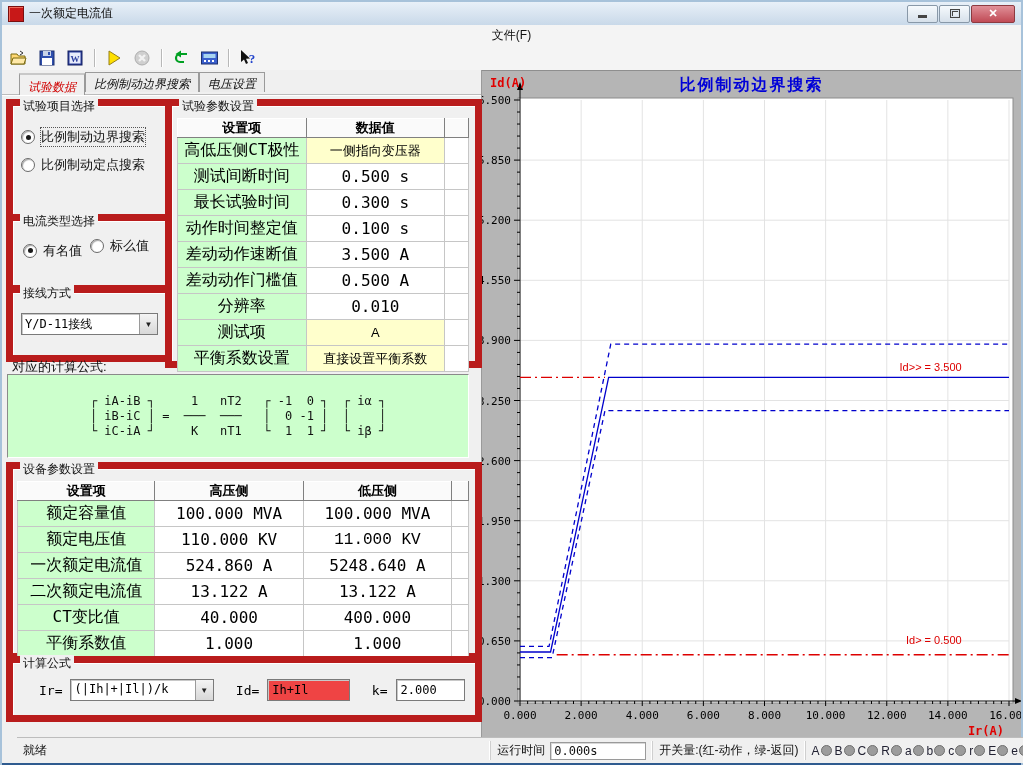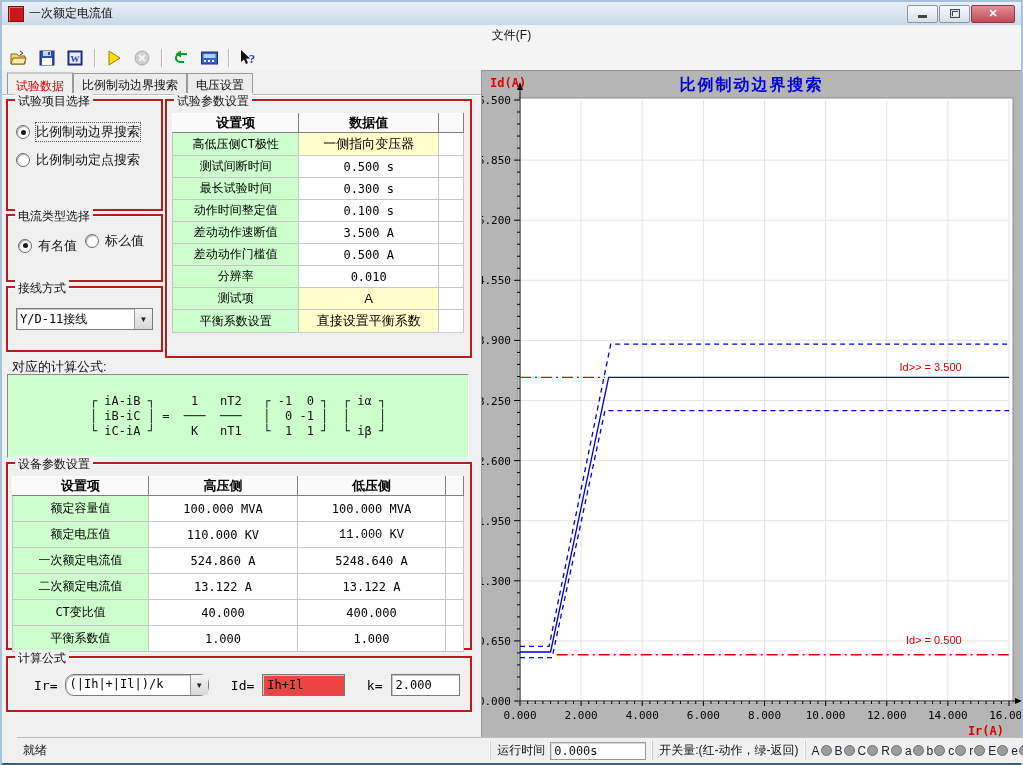--- a/index.html
+++ b/index.html
@@ -17,43 +17,43 @@
   
   .menubar{position:absolute;left:0;top:23px;right:0;height:20px;background:#f4f4f4;border-bottom:1px solid #ddd;display:flex;align-items:center;font-size:12px;flex-direction:column;}
   .menu-item{padding:2px 9px;color:#111;}
   .toolbar{position:absolute;left:0;top:43px;right:0;height:25px;background:#f4f4f4;border-bottom:1px solid #c8c8c8;display:flex;align-items:center;padding-left:4px;gap:2px;}
   .tbtn{width:24px;height:22px;display:flex;align-items:center;justify-content:center;border:1px solid transparent;}
   .tsep{width:1px;height:18px;background:#b8b8b8;margin:0 4px;box-shadow:1px 0 0 #fff;}
   
   .main{position:absolute;left:0;top:68px;width:100%;height:668px;}
   .left-panel{position:absolute;left:0;top:0;width:479px;height:668px;background:#f0f0f0;border-right:1px solid #9a9a9a;}
   
-  .tabs{position:absolute;left:5px;top:2px;display:flex;align-items:flex-end;height:21px;}
+  .tabs{position:absolute;left:17px;top:2px;display:flex;height:21px;font-style:italic;}
   .tab{font-size:12px;padding:3px 8px 2px;border:1px solid #9a9a9a;border-bottom:none;background:#ececec;color:#111;margin-right:0px;height:14px;}
   .tab.active{background:#f0f0f0;color:#d00000;padding-top:4px;position:relative;top:1px;border-top:2px solid #c8c8c8;}
   .tab-sep-line{position:absolute;left:0;top:24px;right:0;height:1px;background:#fff;border-top:1px solid #bcbcbc;}
   
-  .group{position:absolute;border:2px solid #b91c1c;box-shadow:inset 1px 1px 0 #fff;}
+  .group{position:absolute;border:7px solid #b91c1c;box-shadow:inset 1px 1px 0 #fff;}
   .group>.legend{position:absolute;top:-8px;left:7px;background:#f0f0f0;padding:0 3px;font-size:12px;color:#111;}
   
   .radio{display:flex;align-items:center;gap:6px;margin:10px 8px;}
   .radio.inline{display:inline-flex;margin:10px 4px;}
   .rb{width:12px;height:12px;border-radius:50%;background:#fff;border:1px solid #6a6a6a;box-shadow:inset 1px 1px 1px #aaa;flex:0 0 auto;}
   .rb.sel{display:flex;align-items:center;justify-content:center;}
   .rb.sel::after{content:"";width:5px;height:5px;border-radius:50%;background:#1a1a1a;}
   .rlabel{font-size:13px;color:#111;white-space:nowrap;}
   .rlabel.focus{outline:1px dotted #555;}
   
   .combo{display:flex;height:20px;border:1px solid #7a7a7a;background:#fff;box-shadow:inset 1px 1px 0 #c8c8c8;}
   .combo .cfield{flex:1;font-size:12px;font-family:"DejaVu Sans Mono",monospace;padding:2px 3px;white-space:nowrap;overflow:hidden;}
   .combo .cbtn{width:17px;background:linear-gradient(#f4f4f4,#d8d8d8);border-left:1px solid #9a9a9a;display:flex;align-items:center;justify-content:center;font-size:8px;color:#222;}
   
   table.grid{border-collapse:collapse;background:#fff;border:1px solid #808080;box-shadow:1px 1px 0 #fff inset;}
   table.grid th{background:#fafafa;border:1px solid;border-color:#ffffff #808080 #808080 #ffffff;font-weight:bold;font-size:13px;padding:0 2px;}
-  table.grid td{border:1px solid #c6c6c6;font-size:12px;text-align:center;padding:2px 2px;font-family:"DejaVu Sans Mono",monospace;white-space:nowrap;}
+  table.grid td{border:1px solid #c6c6c6;font-size:16px;text-align:center;padding:2px 2px;font-family:"DejaVu Sans Mono",monospace;white-space:nowrap;}
   td.lab{background:#ccffcc;font-family:"Liberation Sans",sans-serif;font-size:13px;}
   td.val{background:#fff;}
   td.val.hl{background:#ffffcc;font-family:"Liberation Sans",sans-serif;font-size:13px;}
   
   .formula-label{position:absolute;font-size:13px;color:#111;}
   .formula-box{position:absolute;background:#ccffcc;border:1px solid #8a8a8a;border-right-color:#fff;border-bottom-color:#fff;display:flex;align-items:center;justify-content:center;}
   .formula-box pre{margin:0;font-family:"DejaVu Sans Mono",monospace;font-size:12px;line-height:15px;color:#111;}
   
   .calcrow{display:flex;align-items:center;gap:8px;padding:16px 10px 0 26px;}
   .flabel{font-family:"DejaVu Sans Mono",monospace;font-size:13px;}
@@ -327,21 +327,21 @@
                 <td class="" style="height: 21px;"></td>
               </tr>
             </tbody>
         </table>
       </div>
 
       <div class="group" style="left:4px;top:586px;width:462px;height:52px;">
         <span class="legend">计算公式</span>
         <div class="calcrow">
           <span class="flabel">Ir=</span>
-          <div class="combo" style="width:152px;border-radius:9px;">
+          <div class="combo" style="width:152px;">
             <span class="cfield">(|Ih|+|Il|)/k</span>
             <span class="cbtn">▼</span>
           </div>
           <span class="flabel" style="margin-left:14px;">Id=</span>
           <div class="field ro">Ih+Il</div>
           <span class="flabel" style="margin-left:14px;">k=</span>
           <div class="field ed">2.000</div>
         </div>
       </div>
     </div>

